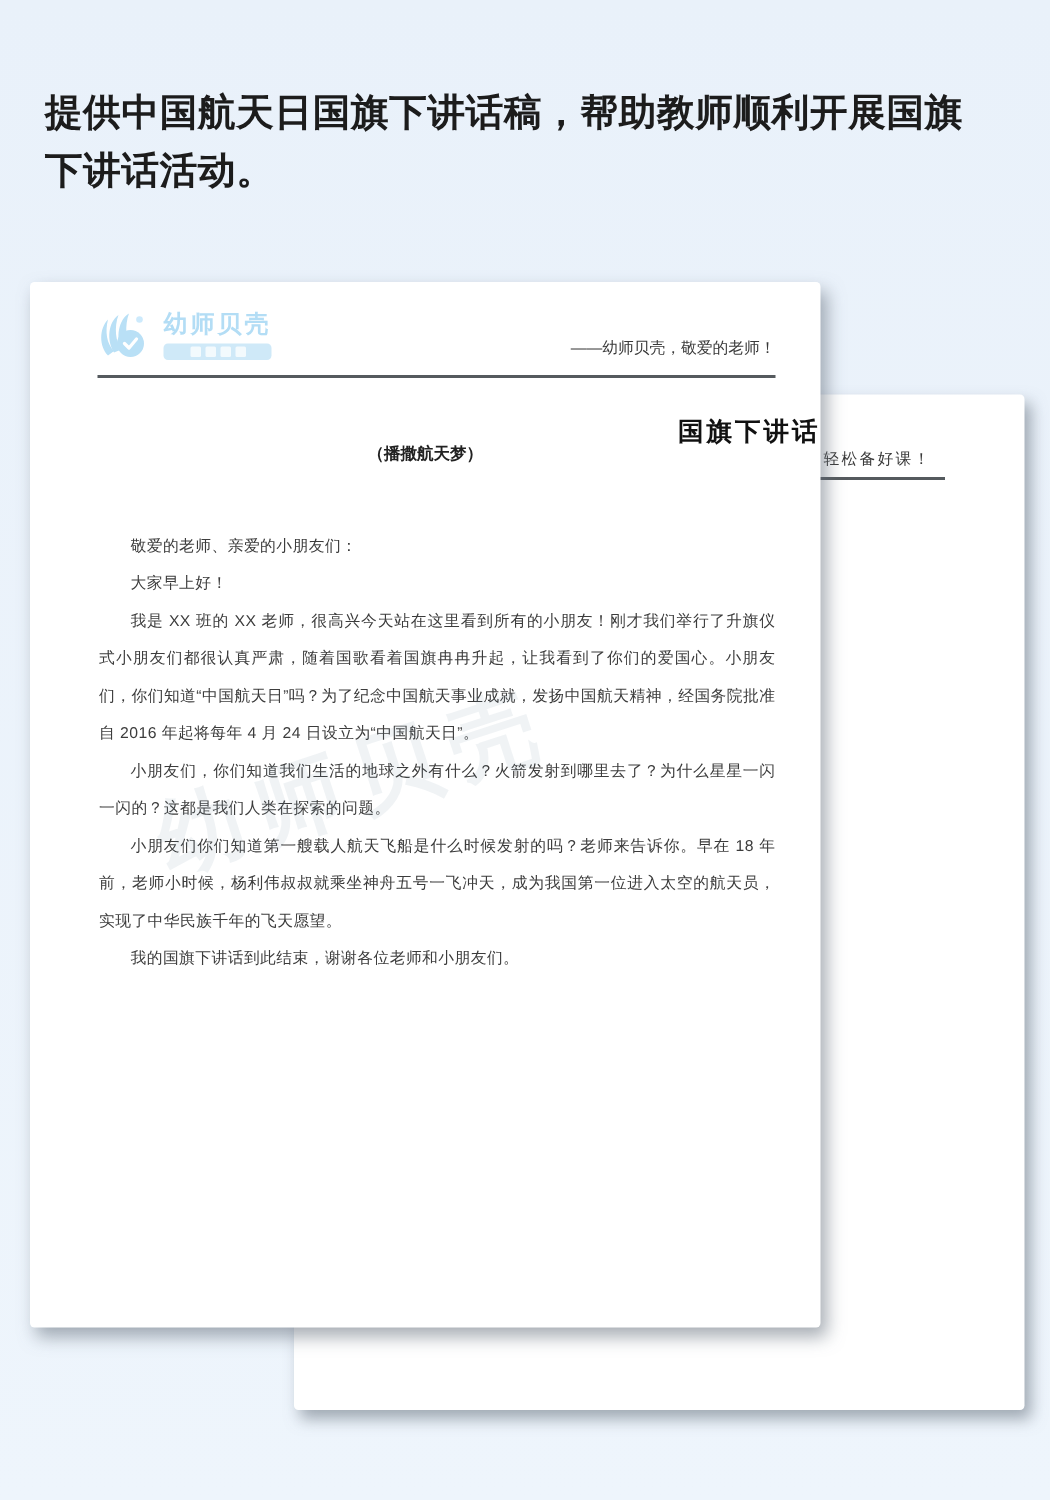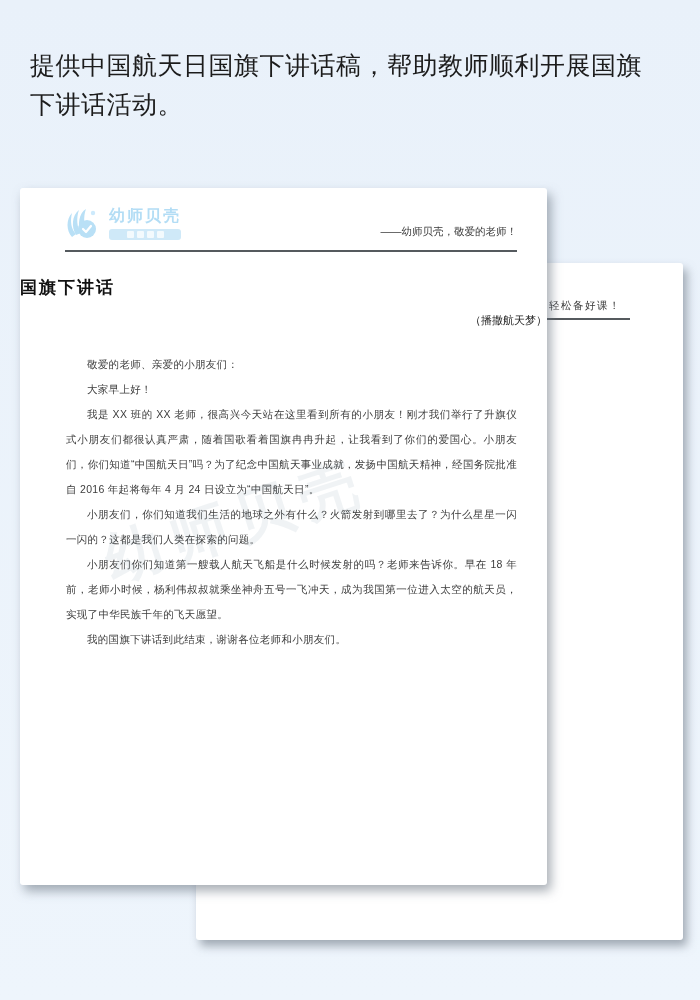--- a/index.html
+++ b/index.html
@@ -7,25 +7,25 @@
   body {
     width: 700px; height: 1000px;
     position: relative;
     background: linear-gradient(180deg, #e9f1fa 0%, #eef5fc 100%);
     font-family: "Liberation Sans", sans-serif;
     overflow: hidden;
   }
 
   .hero {
     position: absolute;
-    left: 30px; top: 46px;
+    left: 30px; top: 56px;
     width: 614px;
     font-size: 25px;
     line-height: 39px;
-    font-weight: 400;
+    font-weight: 700;
     color: #1c1c1c;
     letter-spacing: 0.5px;
   }
 
   .page {
     position: absolute;
     background: #ffffff;
     border-radius: 3px;
   }
   .page-back {
@@ -86,30 +86,30 @@
   }
   .doc-rule {
     position: absolute;
     top: 62px; left: 45px; right: 30px;
     border-top: 2px solid #555a5e;
   }
 
   .doc-title {
     position: absolute;
     top: 88px; left: 0; right: 0;
-    text-align: left;
+    text-align: right;
     font-size: 17px; font-weight: 700;
     color: #111111;
     letter-spacing: 2px;
   }
   .doc-subtitle {
     position: absolute;
-    top: 125px; left: 0; right: 0;
-    text-align: right;
-    font-size: 11px; font-weight: 400;
+    top: 107px; left: 0; right: 0;
+    text-align: center;
+    font-size: 11px; font-weight: 700;
     color: #222222;
   }
 
   .doc-body {
     position: absolute;
     top: 164px; left: 46px; right: 30px;
   }
   .doc-body p {
     margin: 0;
     text-indent: 2em;

